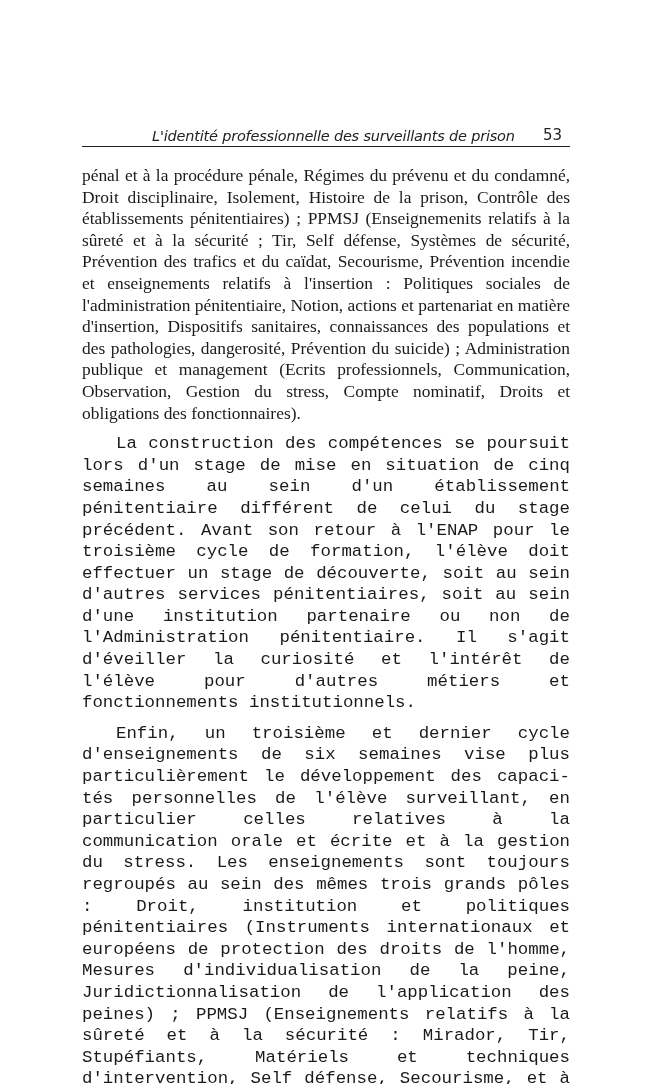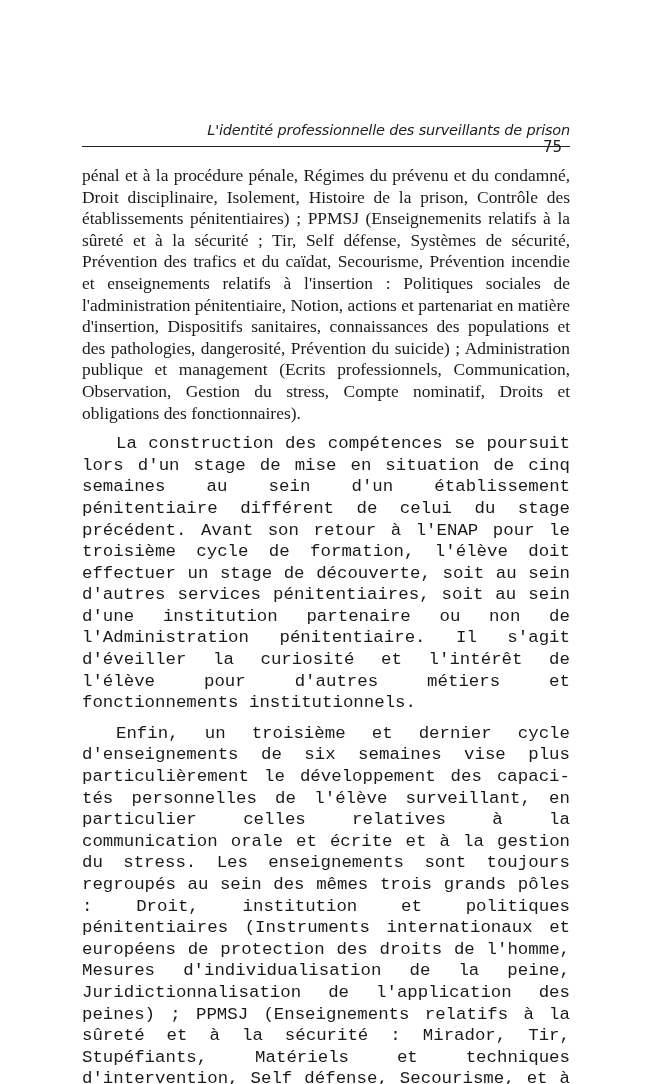--- a/index.html
+++ b/index.html
@@ -3,40 +3,40 @@
 <meta charset="utf-8">
 <style>
   html, body { margin: 0; padding: 0; }
   body {
     width: 650px; height: 1084px; background: #ffffff; position: relative; overflow: hidden;
     font-family: "Liberation Serif", "DejaVu Serif", serif; color: #1a1a1a;
   }
   .page { position: absolute; left: 82px; top: 122px; width: 488px; }
   .running-head {
     display: flex; justify-content: space-between; align-items: flex-end;
-    border-bottom: 1.5px solid #222; padding: 0 0 2px 0; height: 22px; flex-direction: column;
+    border-bottom: 1.5px solid #222; padding: 0 0 2px 0; height: 22px;
   }
   .running-title {
     font-family: "DejaVu Sans", sans-serif; font-style: italic; font-size: 14.5px;
     margin-left: 70px; color: #222; letter-spacing: -0.2px;
   }
   .page-number { font-family: "DejaVu Sans", sans-serif; font-size: 15px; color: #222; margin-right: 8px; }
   .body-text { margin-top: 18px; }
   .para {
     font-size: 17.4px; line-height: 21.6px; text-align: justify; margin: 0 0 9px 0;
     hyphens: manual; word-spacing: 0px;
   }
   .para.indent { text-indent: 34px; font-family: Liberation Mono, monospace; }
 </style>
 </head>
 <body>
 
 <div class="page">
   <div class="running-head">
     <span class="running-title">L'identité professionnelle des surveillants de prison</span>
-    <span class="page-number">75</span>
+    <span class="page-number">53</span>
   </div>
   <div class="body-text">
     <p class="para">pénal et à la procédure pénale, Régimes du prévenu et du condamné, Droit disciplinaire, Isolement, Histoire de la prison, Contrôle des établissements pénitentiaires) ; PPMSJ (Enseigne­menits relatifs à la sûreté et à la sécurité ; Tir, Self défense, Systèmes de sécurité, Prévention des trafics et du caïdat, Secou­risme, Prévention incendie et enseignements relatifs à l'insertion : Politiques sociales de l'administration pénitentiaire, Notion, ac­tions et partenariat en matière d'insertion, Dispositifs sanitaires, connaissances des populations et des pathologies, dangerosité, Prévention du suicide) ; Administration publique et management (Ecrits professionnels, Communication, Observation, Gestion du stress, Compte nominatif, Droits et obligations des fonctionnai­res).</p>
     <p class="para indent">La construction des compétences se poursuit lors d'un stage de mise en situation de cinq semaines au sein d'un établissement pénitentiaire différent de celui du stage précédent. Avant son re­tour à l'ENAP pour le troisième cycle de formation, l'élève doit effectuer un stage de découverte, soit au sein d'autres services pénitentiaires, soit au sein d'une institution partenaire ou non de l'Administration pénitentiaire. Il s'agit d'éveiller la curiosité et l'intérêt de l'élève pour d'autres métiers et fonctionnements insti­tutionnels.</p>
     <p class="para indent">Enfin, un troisième et dernier cycle d'enseignements de six semaines vise plus particulièrement le développement des capaci­tés personnelles de l'élève surveillant, en particulier celles relatives à la communication orale et écrite et à la gestion du stress. Les enseignements sont toujours regroupés au sein des mêmes trois grands pôles : Droit, institution et politiques pénitentiaires (Ins­truments internationaux et européens de protection des droits de l'homme, Mesures d'individualisation de la peine, Juridictionnali­sation de l'application des peines) ; PPMSJ (Enseignements relatifs à la sûreté et à la sécurité : Mirador, Tir, Stupéfiants, Matériels et techniques d'intervention, Self défense, Secourisme, et à l'insertion : Dispositifs sanitaires et d'éducation à la santé, Culte, Visiteurs de prison, Connaissances et relations avec la PPMSJ) ; Administration publique et management (Écrits professionnels, Communication, Observation, Gestion du stress, Relations pro­fessionnelles, Implications de la mixité des personnels, Histoire du</p>
   </div>
 </div>
 
 </body></html>

